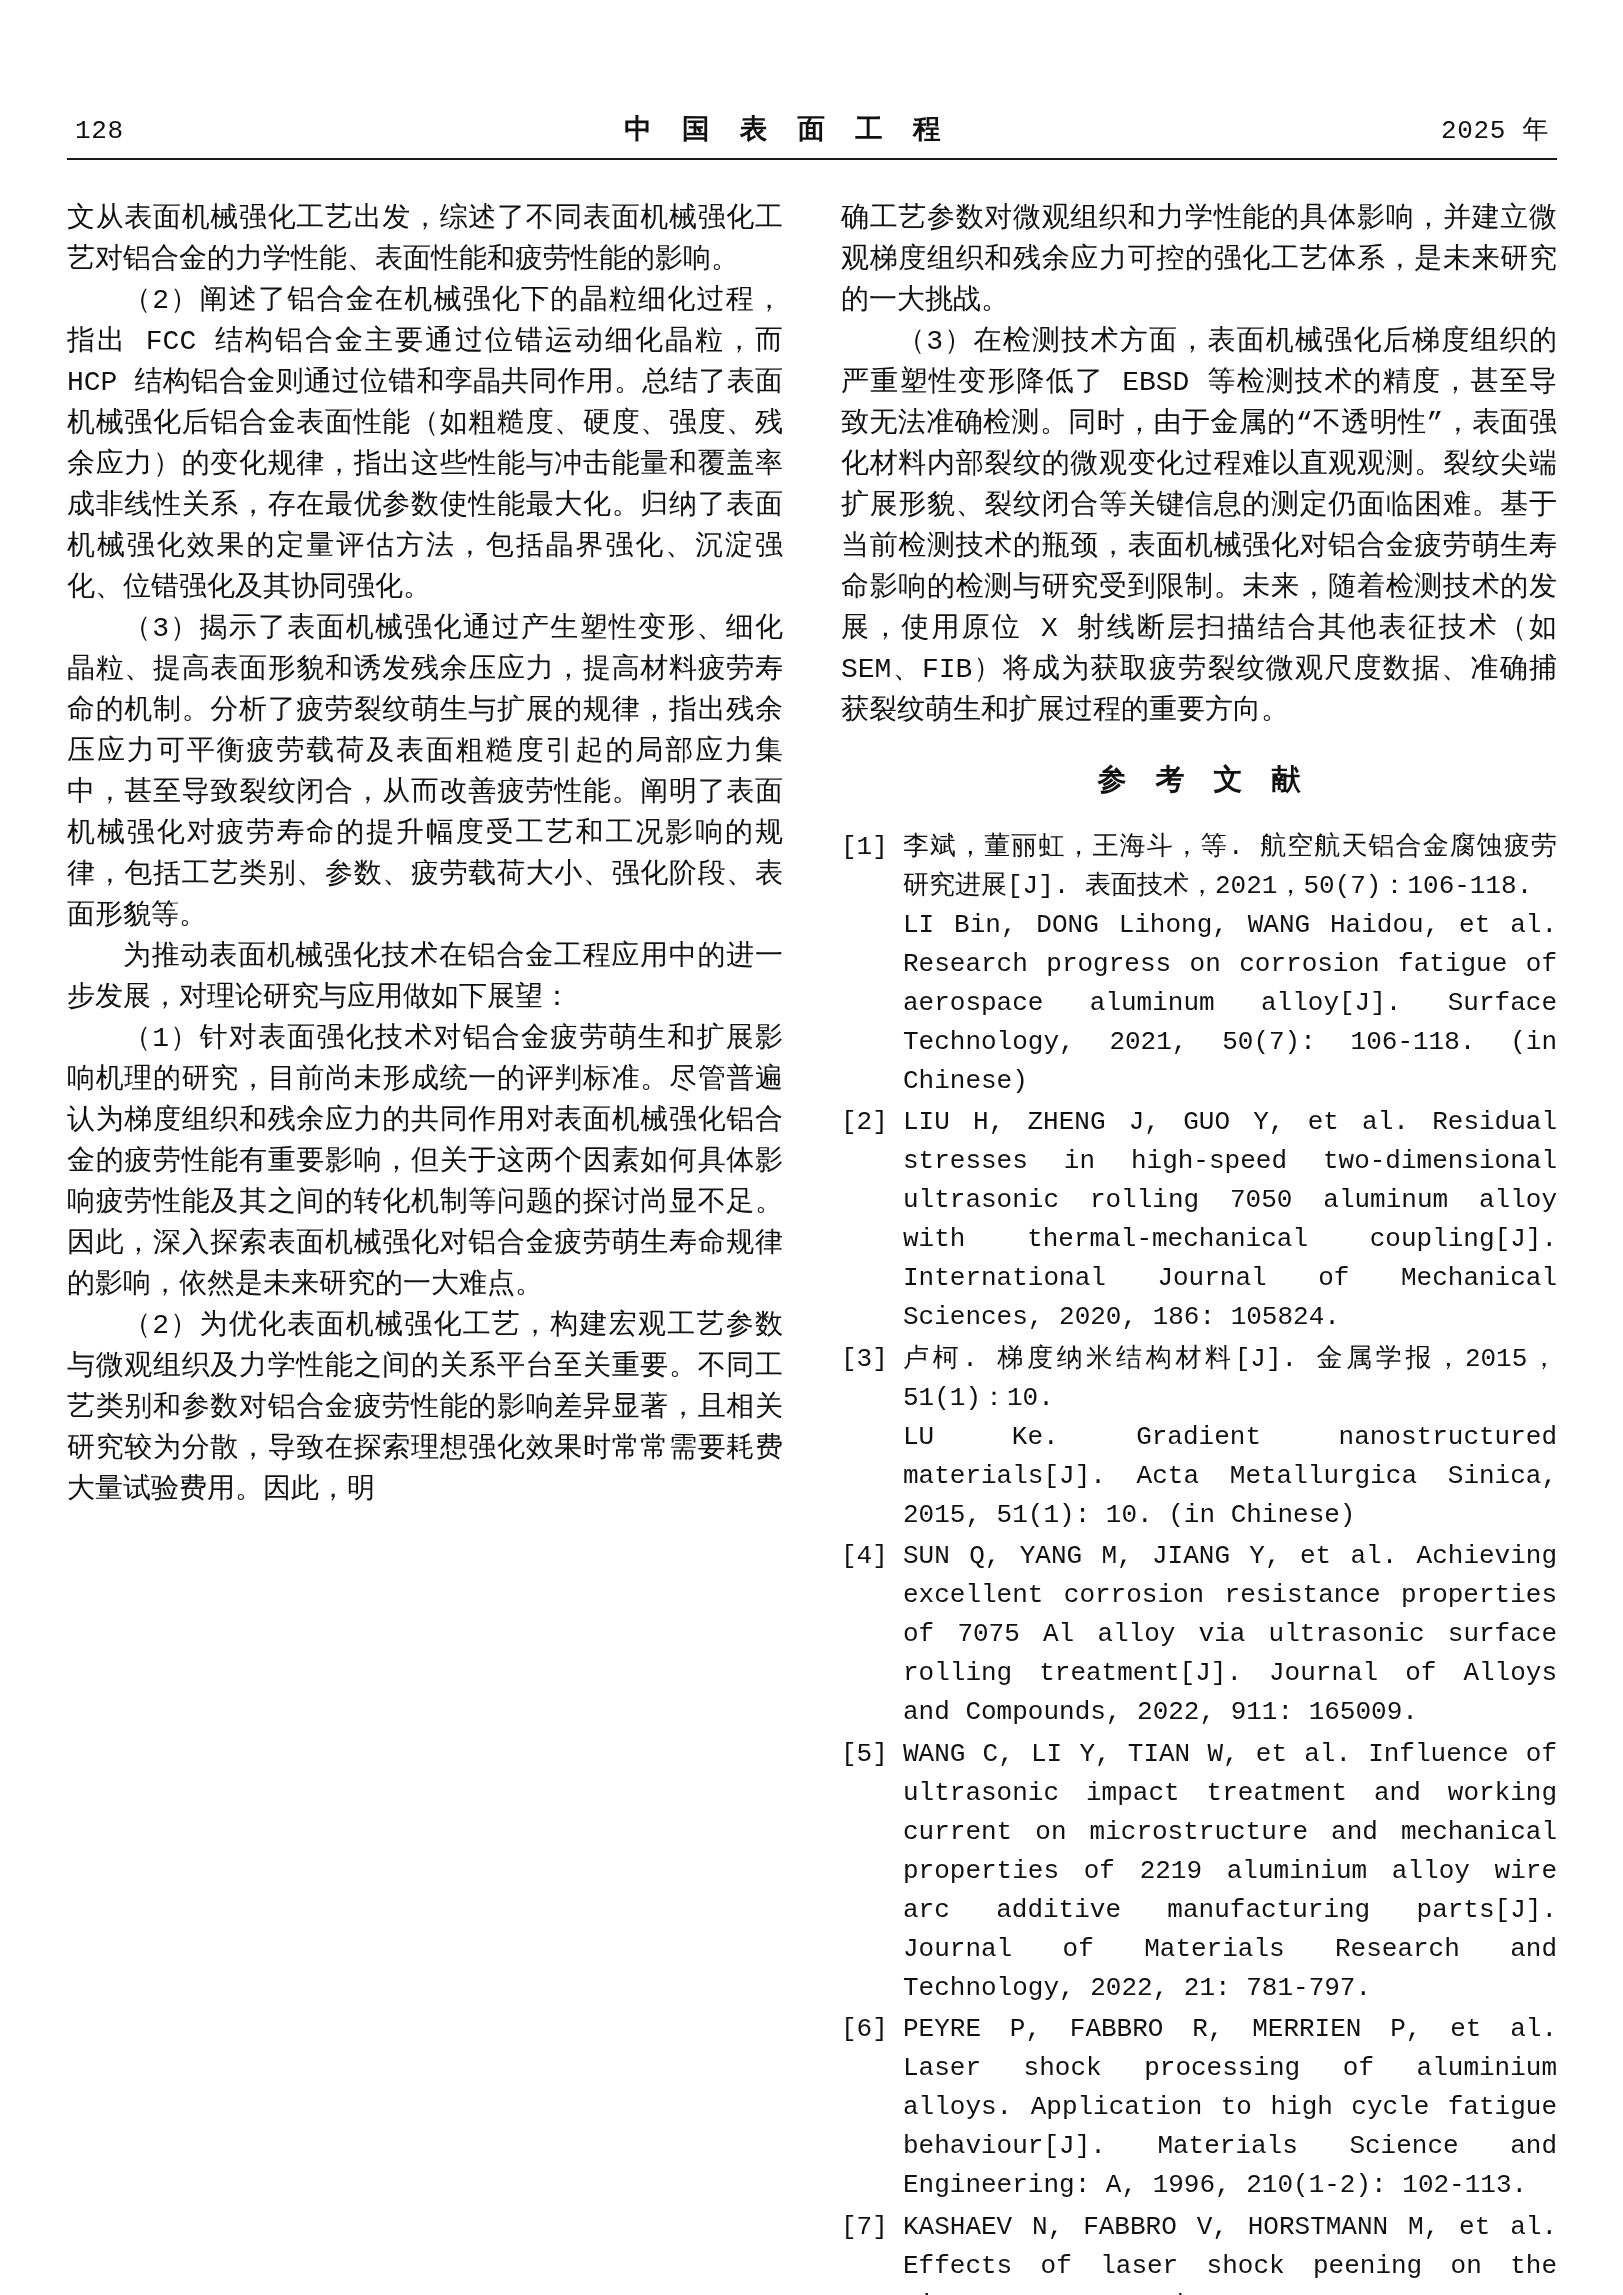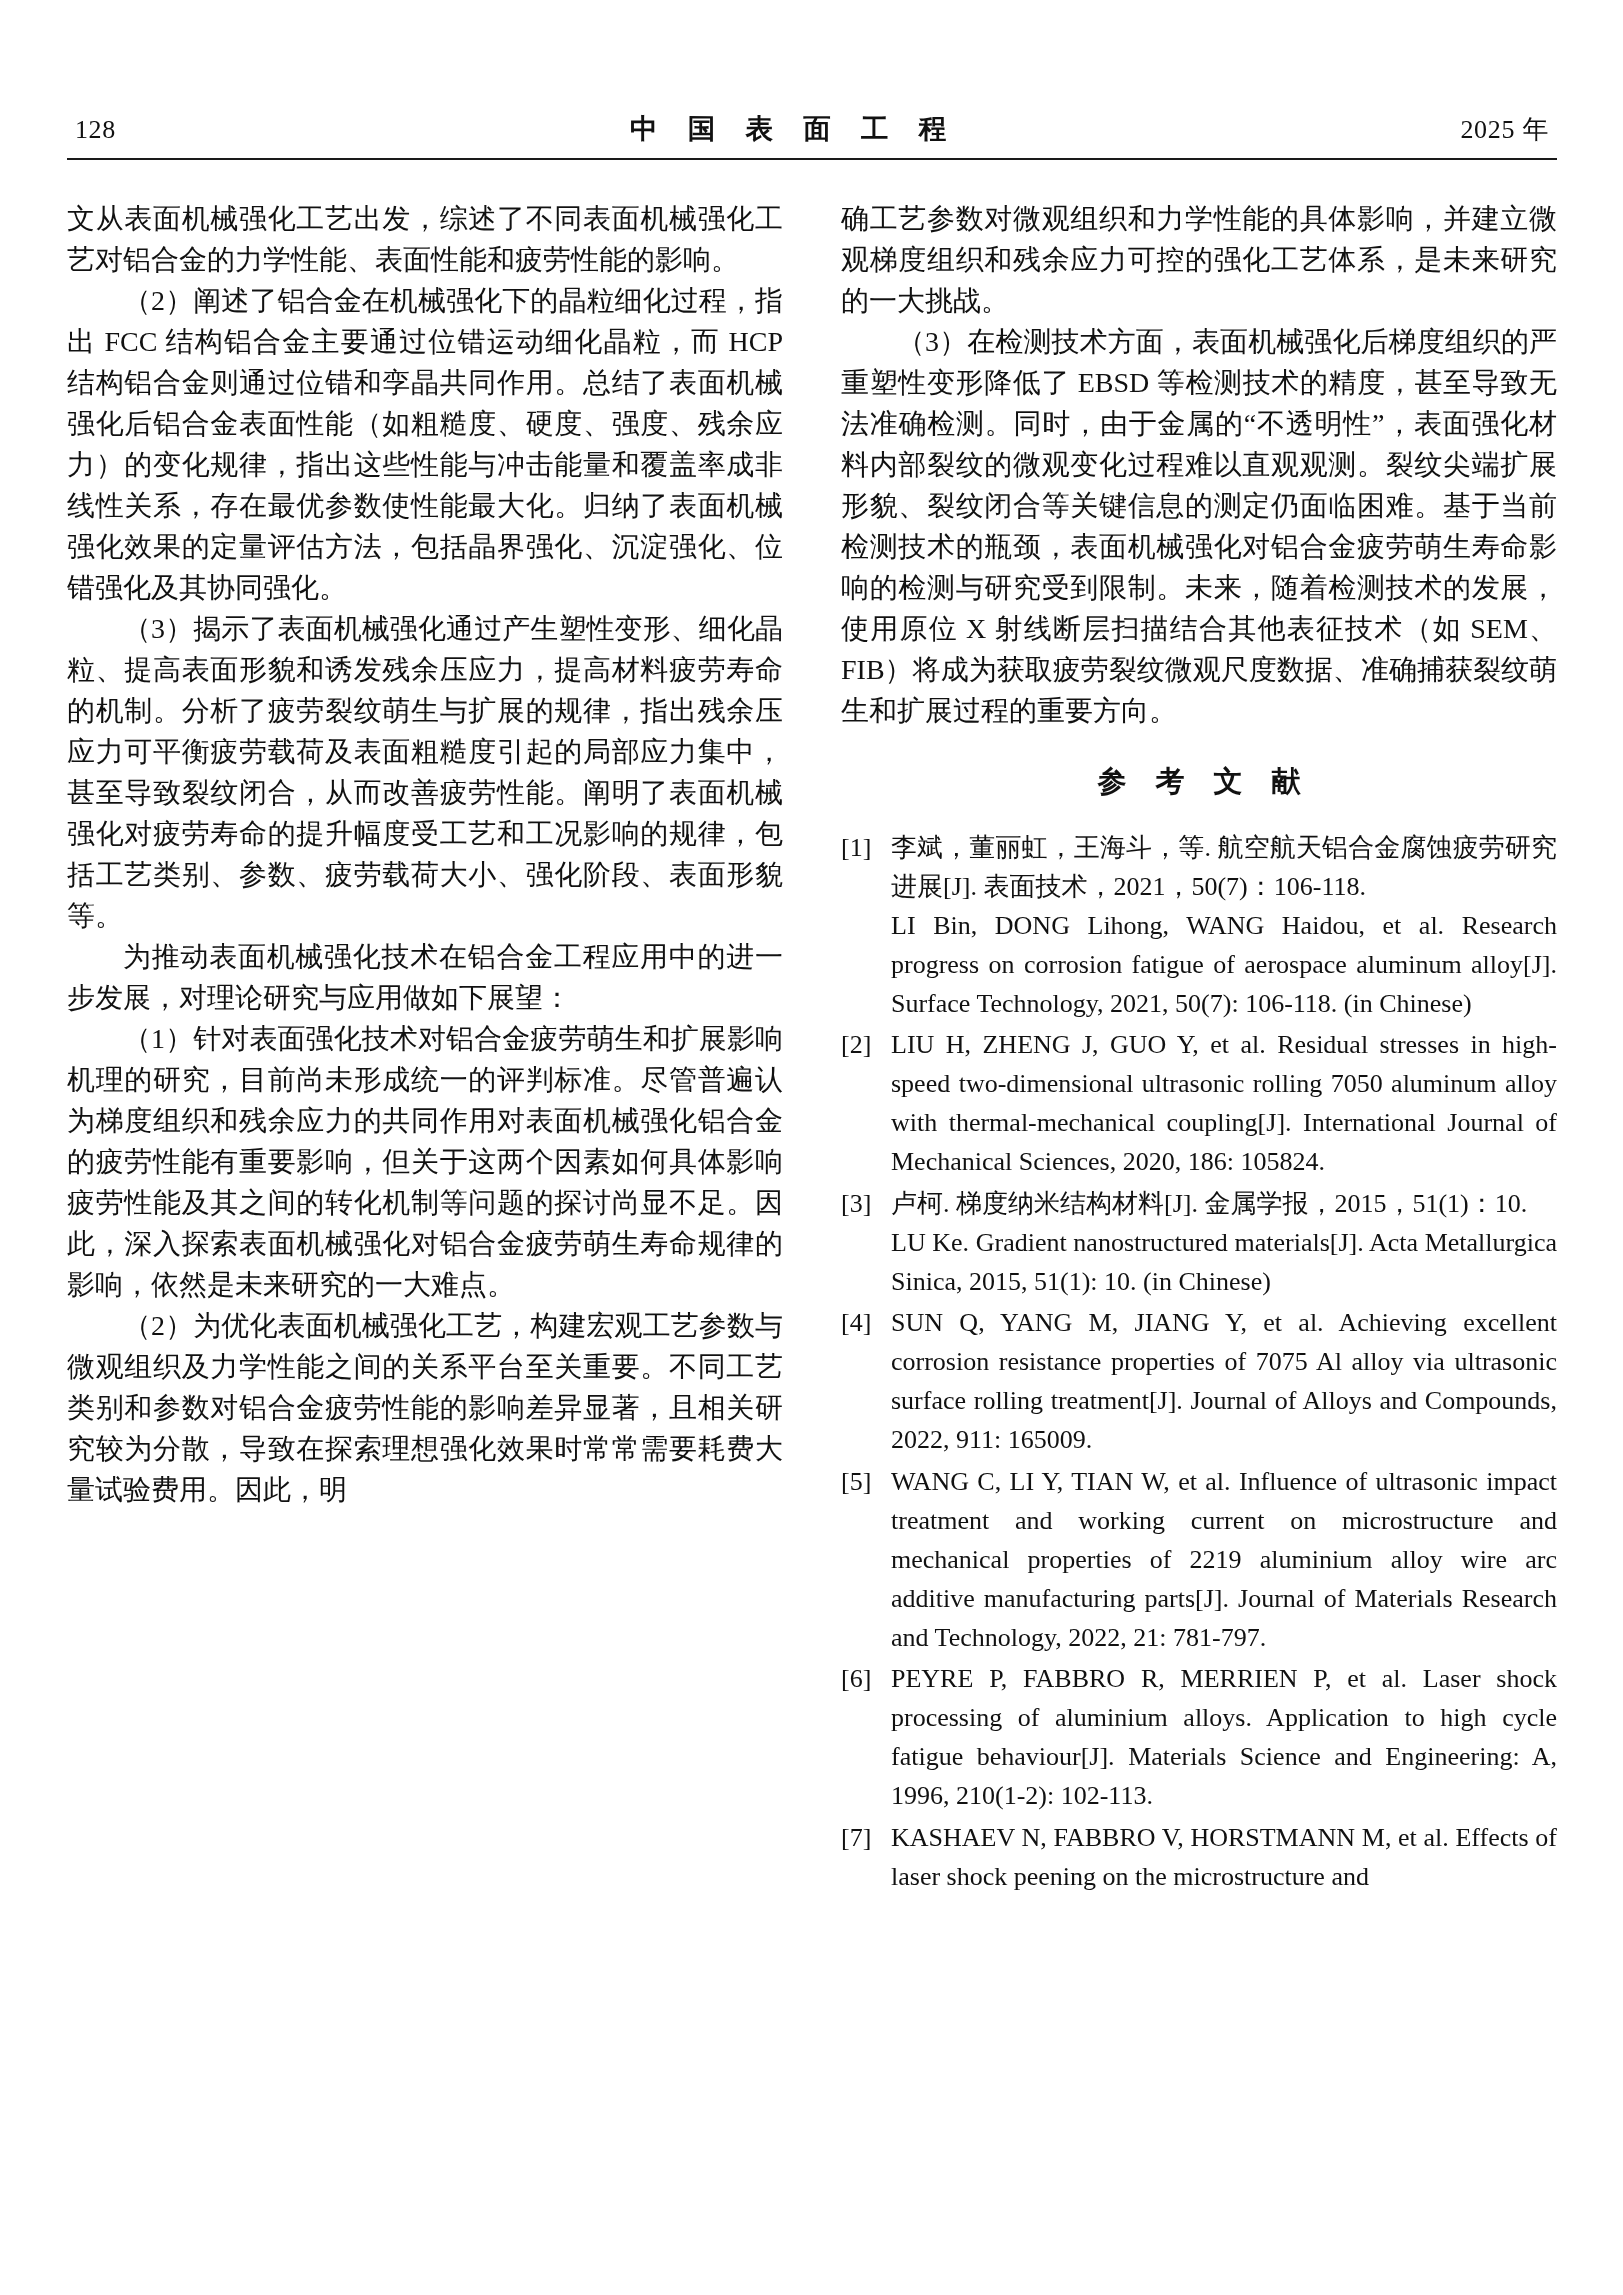--- a/index.html
+++ b/index.html
@@ -3,21 +3,21 @@
 <meta charset="utf-8">
 <style>
   html, body { margin: 0; padding: 0; background: #ffffff; }
   .page {
     position: relative;
     width: 1623px;
     height: 2295px;
     margin: 0 auto;
     background: #ffffff;
     color: #111111;
-    font-family: Liberation Serif, serif;
+    font-family: Liberation Mono, monospace;
     box-sizing: border-box;
     padding: 111px 66px 8px 67px;
     overflow: hidden;
   }
   .page-header {
     display: flex;
     justify-content: space-between;
     align-items: baseline;
     font-size: 26px;
     padding: 0 7.9px 10.5px 7.9px;
@@ -48,21 +48,21 @@
     font-weight: bold;
     font-size: 29px;
     letter-spacing: 1.0em;
     text-indent: 1.0em;
     margin: 30px 0 26px 0;
     line-height: 41px;
   }
   .references { font-size: 26px; line-height: 39px; }
   .ref { display: flex; margin: 0 0 2.6px 0; }
   .ref-label { flex: none; width: 50px; }
-  .ref-body { flex: 1; }
+  .ref-body { flex: 1; margin-left: 12px; }
   .ref-body p { margin: 0; text-indent: 0; text-align: justify; }
   .ref-body p:empty { display: none; }
 </style>
 </head>
 <body>
 
 <div class="page">
 
   <div class="page-header">
     <span class="page-number">128</span>

